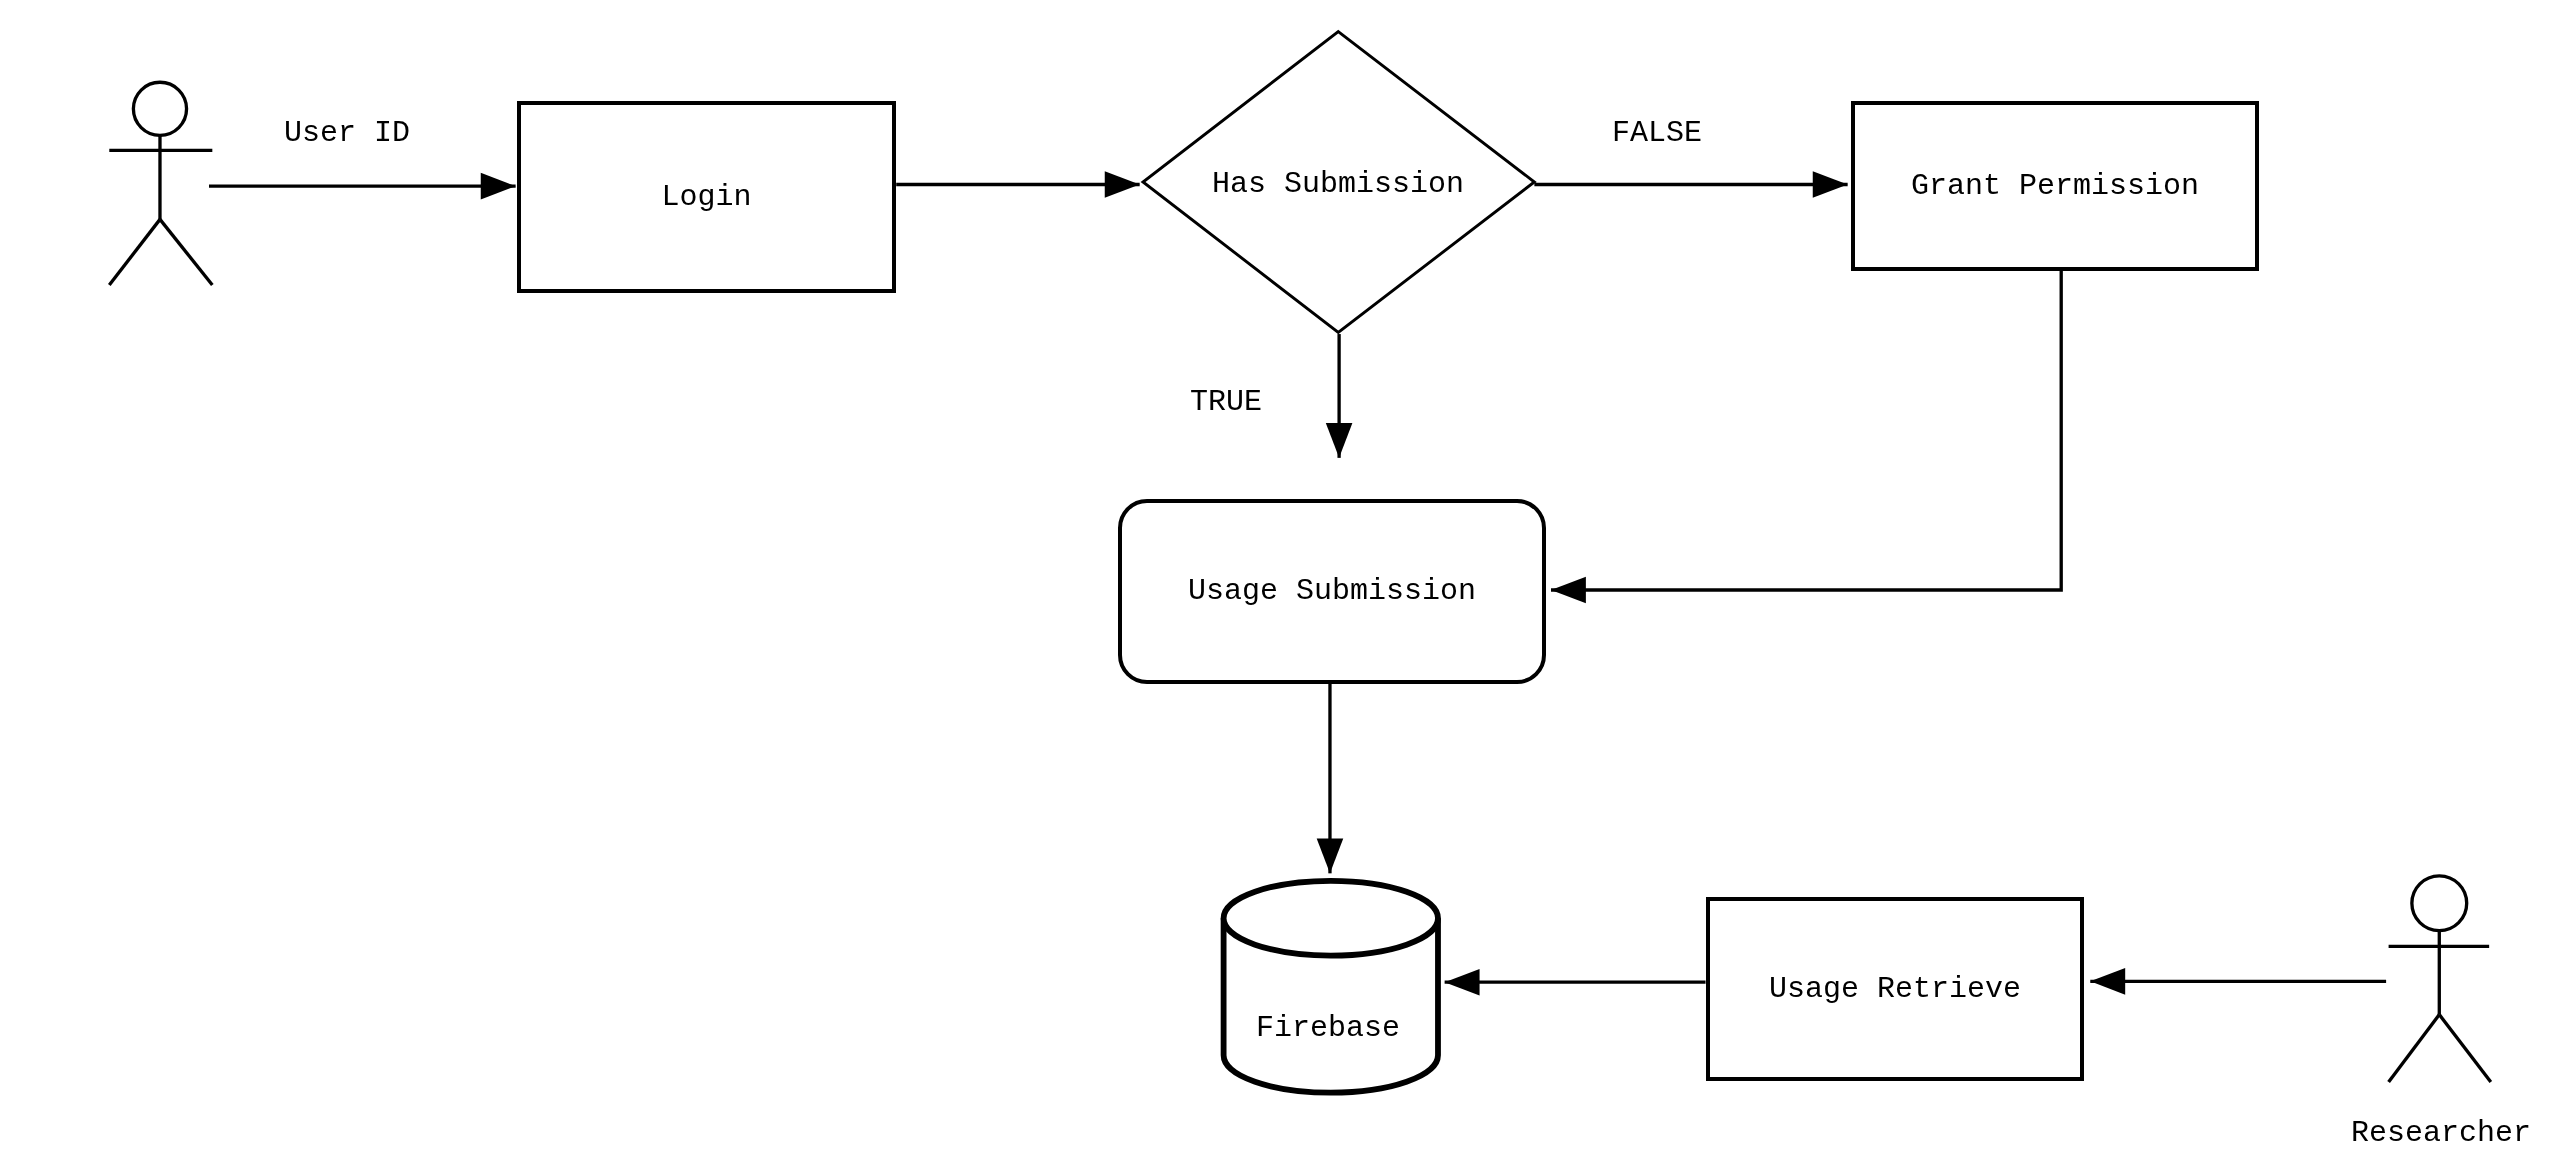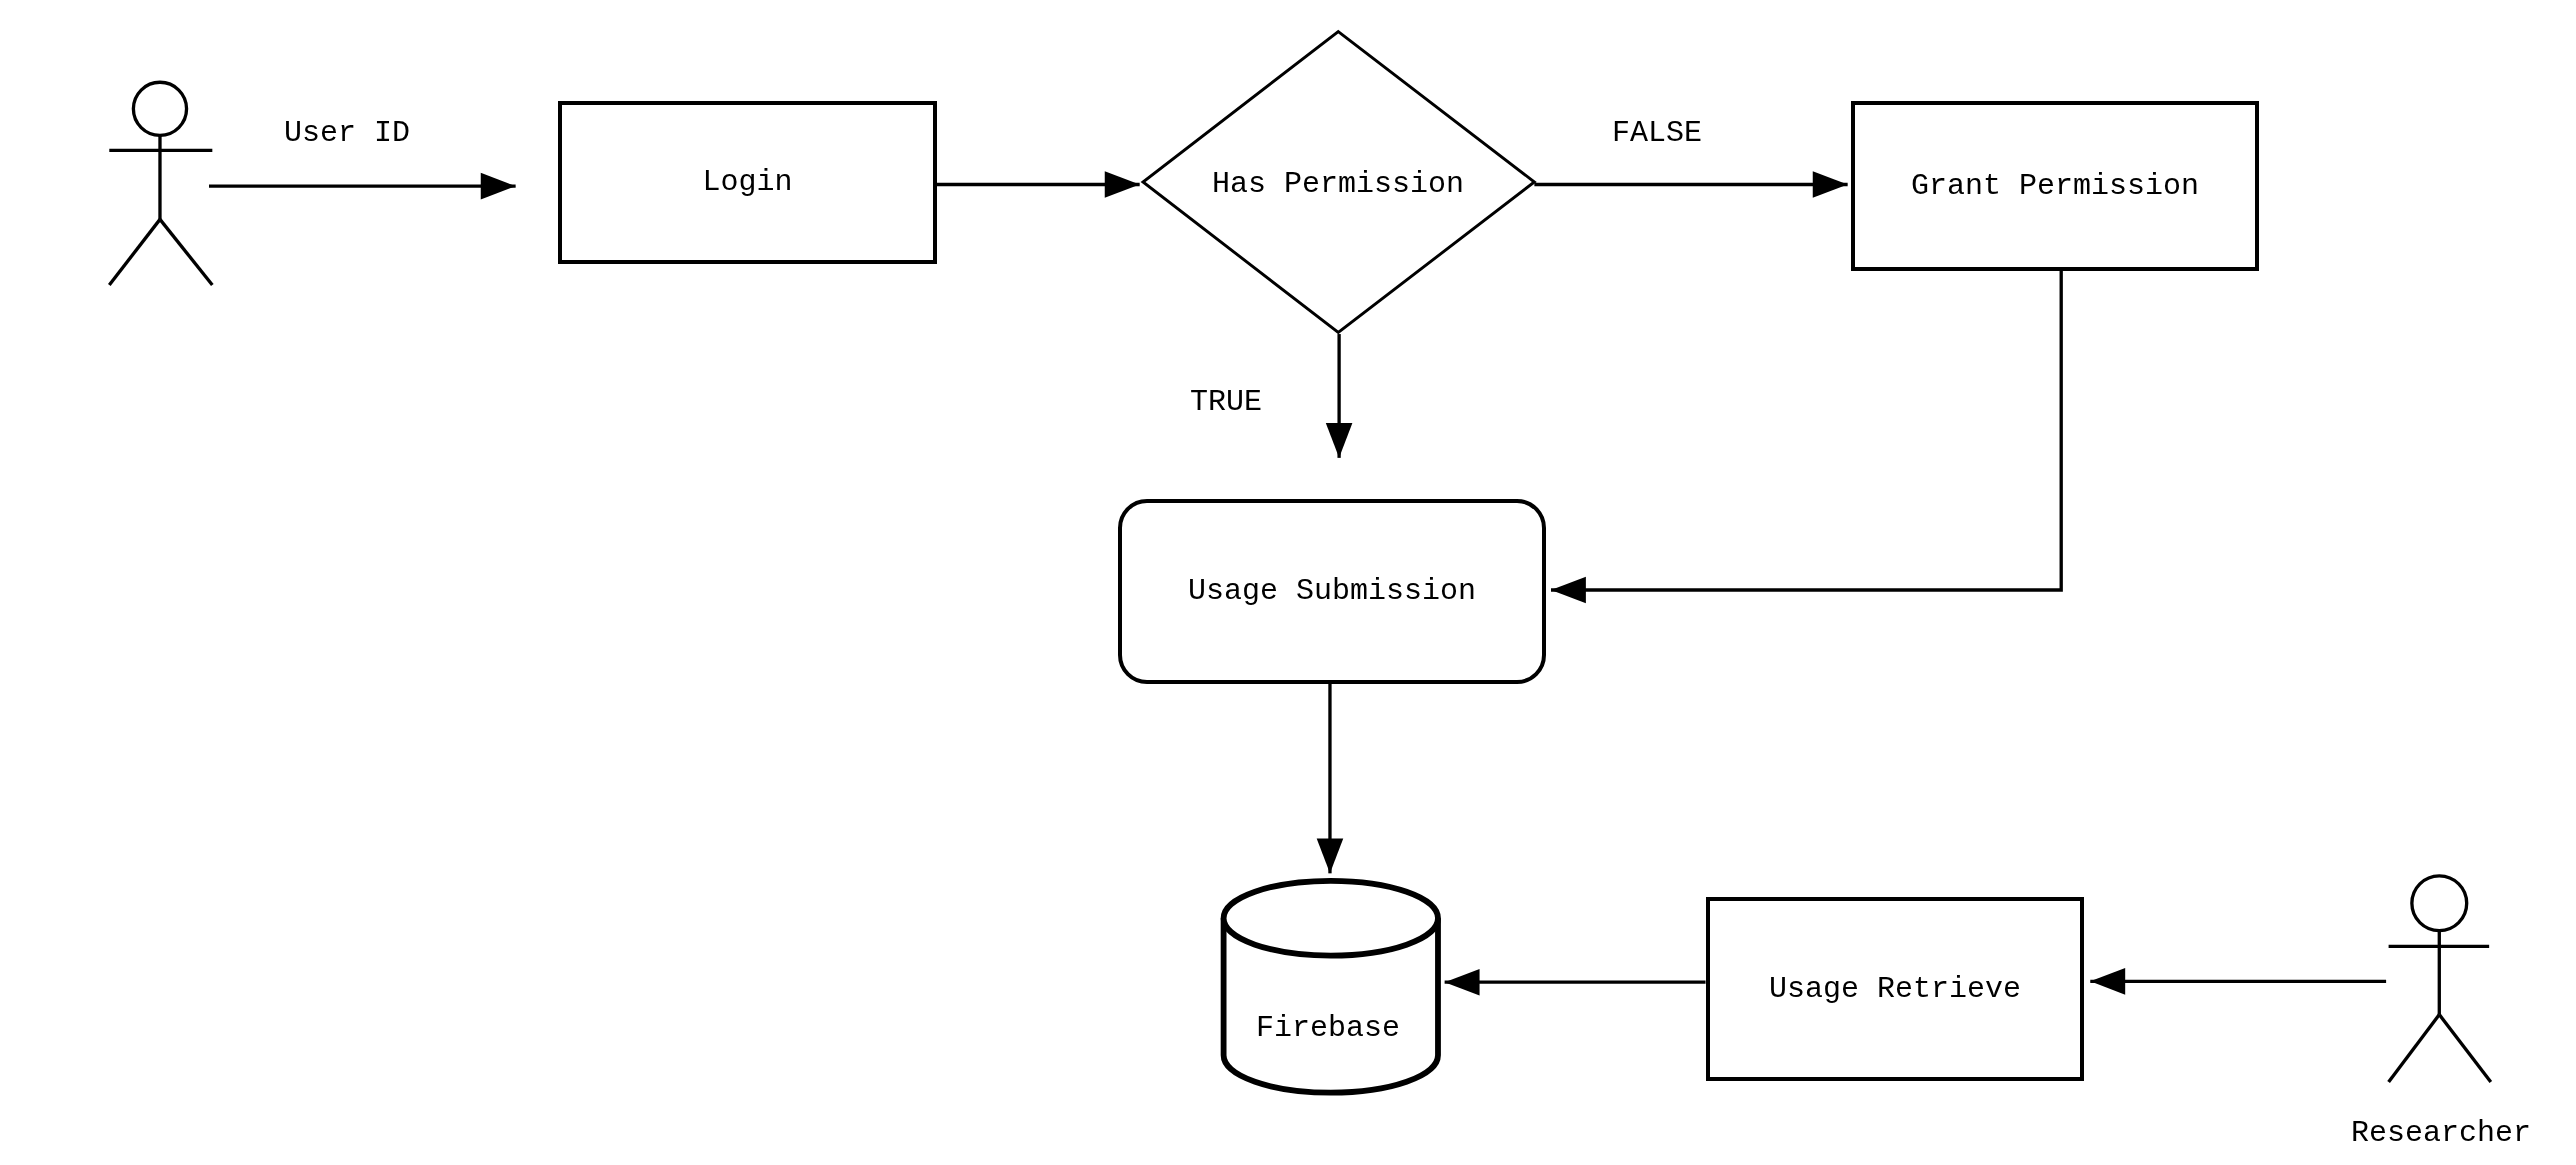--- a/index.html
+++ b/index.html
@@ -34,21 +34,21 @@
   .node-label, .float-label {
     font-size: 30px;
     line-height: 1.1;
     white-space: nowrap;
     color: #000000;
   }
   .float-label {
     position: absolute;
     transform: translate(-50%, -50%);
   }
-  #login-box            { left: 517px;  top: 101px;  width: 379px; height: 163px; margin-left: 41px; }
+  #login-box            { left: 517px;  top: 101px;  width: 379px; height: 192px; }
   #grant-permission-box { left: 1851px; top: 101px;  width: 408px; height: 170px; }
   #usage-submission-box { left: 1118px; top: 499px;  width: 428px; height: 185px; border-radius: 29px; }
   #usage-retrieve-box   { left: 1706px; top: 897px; width: 378px; height: 184px; }
 
   #user-id-label        { left: 347px;  top: 133px; }
   #false-label          { left: 1657px; top: 133px; }
   #true-label           { left: 1226px; top: 402px; text-align: center; }
   #has-permission-label { left: 1338px; top: 184px; }
   #firebase-label       { left: 1328px; top: 989px; margin-top: 39px; }
   #participant-label    { left: 160px;  top: 332px; }
@@ -108,21 +108,21 @@
   </div>
 
   <div id="usage-submission-box" class="proc-box">
     <span class="node-label">Usage Submission</span>
   </div>
 
   <div id="usage-retrieve-box" class="proc-box">
     <span class="node-label">Usage Retrieve</span>
   </div>
 
-  <div id="has-permission-label" class="float-label">Has Permission</div>
+  <div id="has-permission-label" class="float-label">Has Submission</div>
 
   <div id="firebase-label" class="float-label">Firebase</div>
 
 
   <div id="researcher-label" class="float-label">Researcher</div>
 
   <div id="user-id-label" class="float-label">User ID</div>
 
   <div id="false-label" class="float-label">FALSE</div>
 

